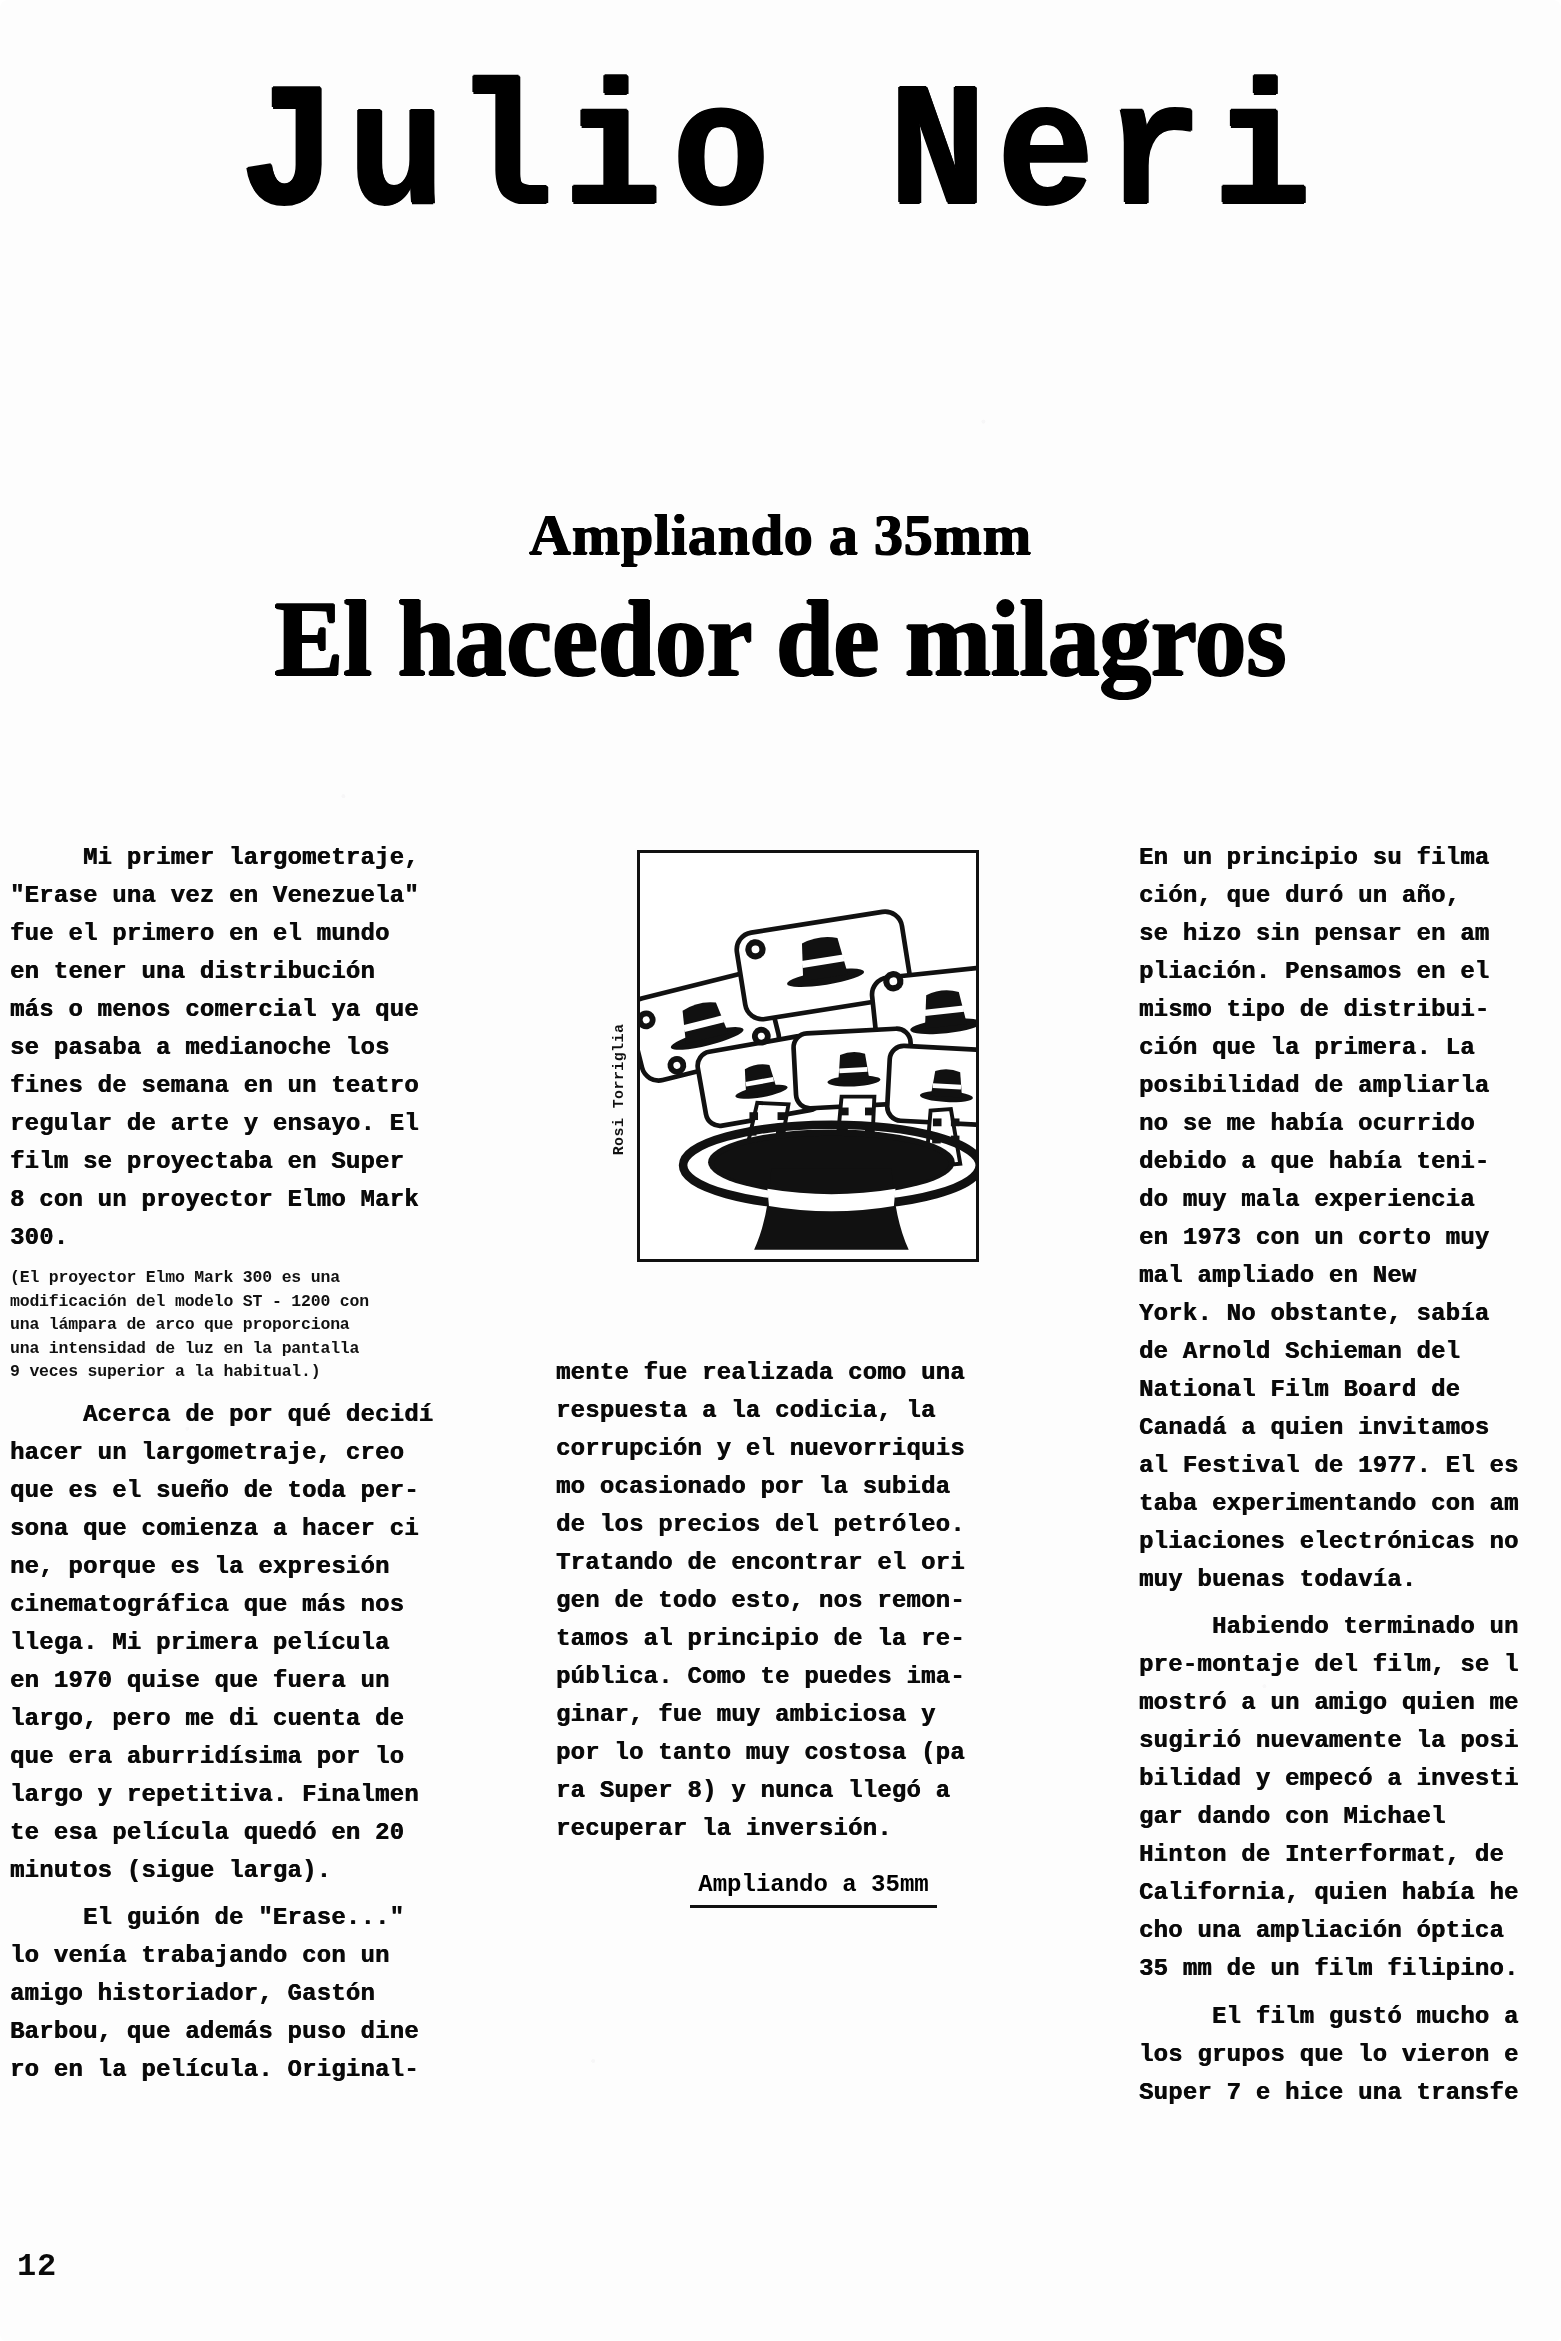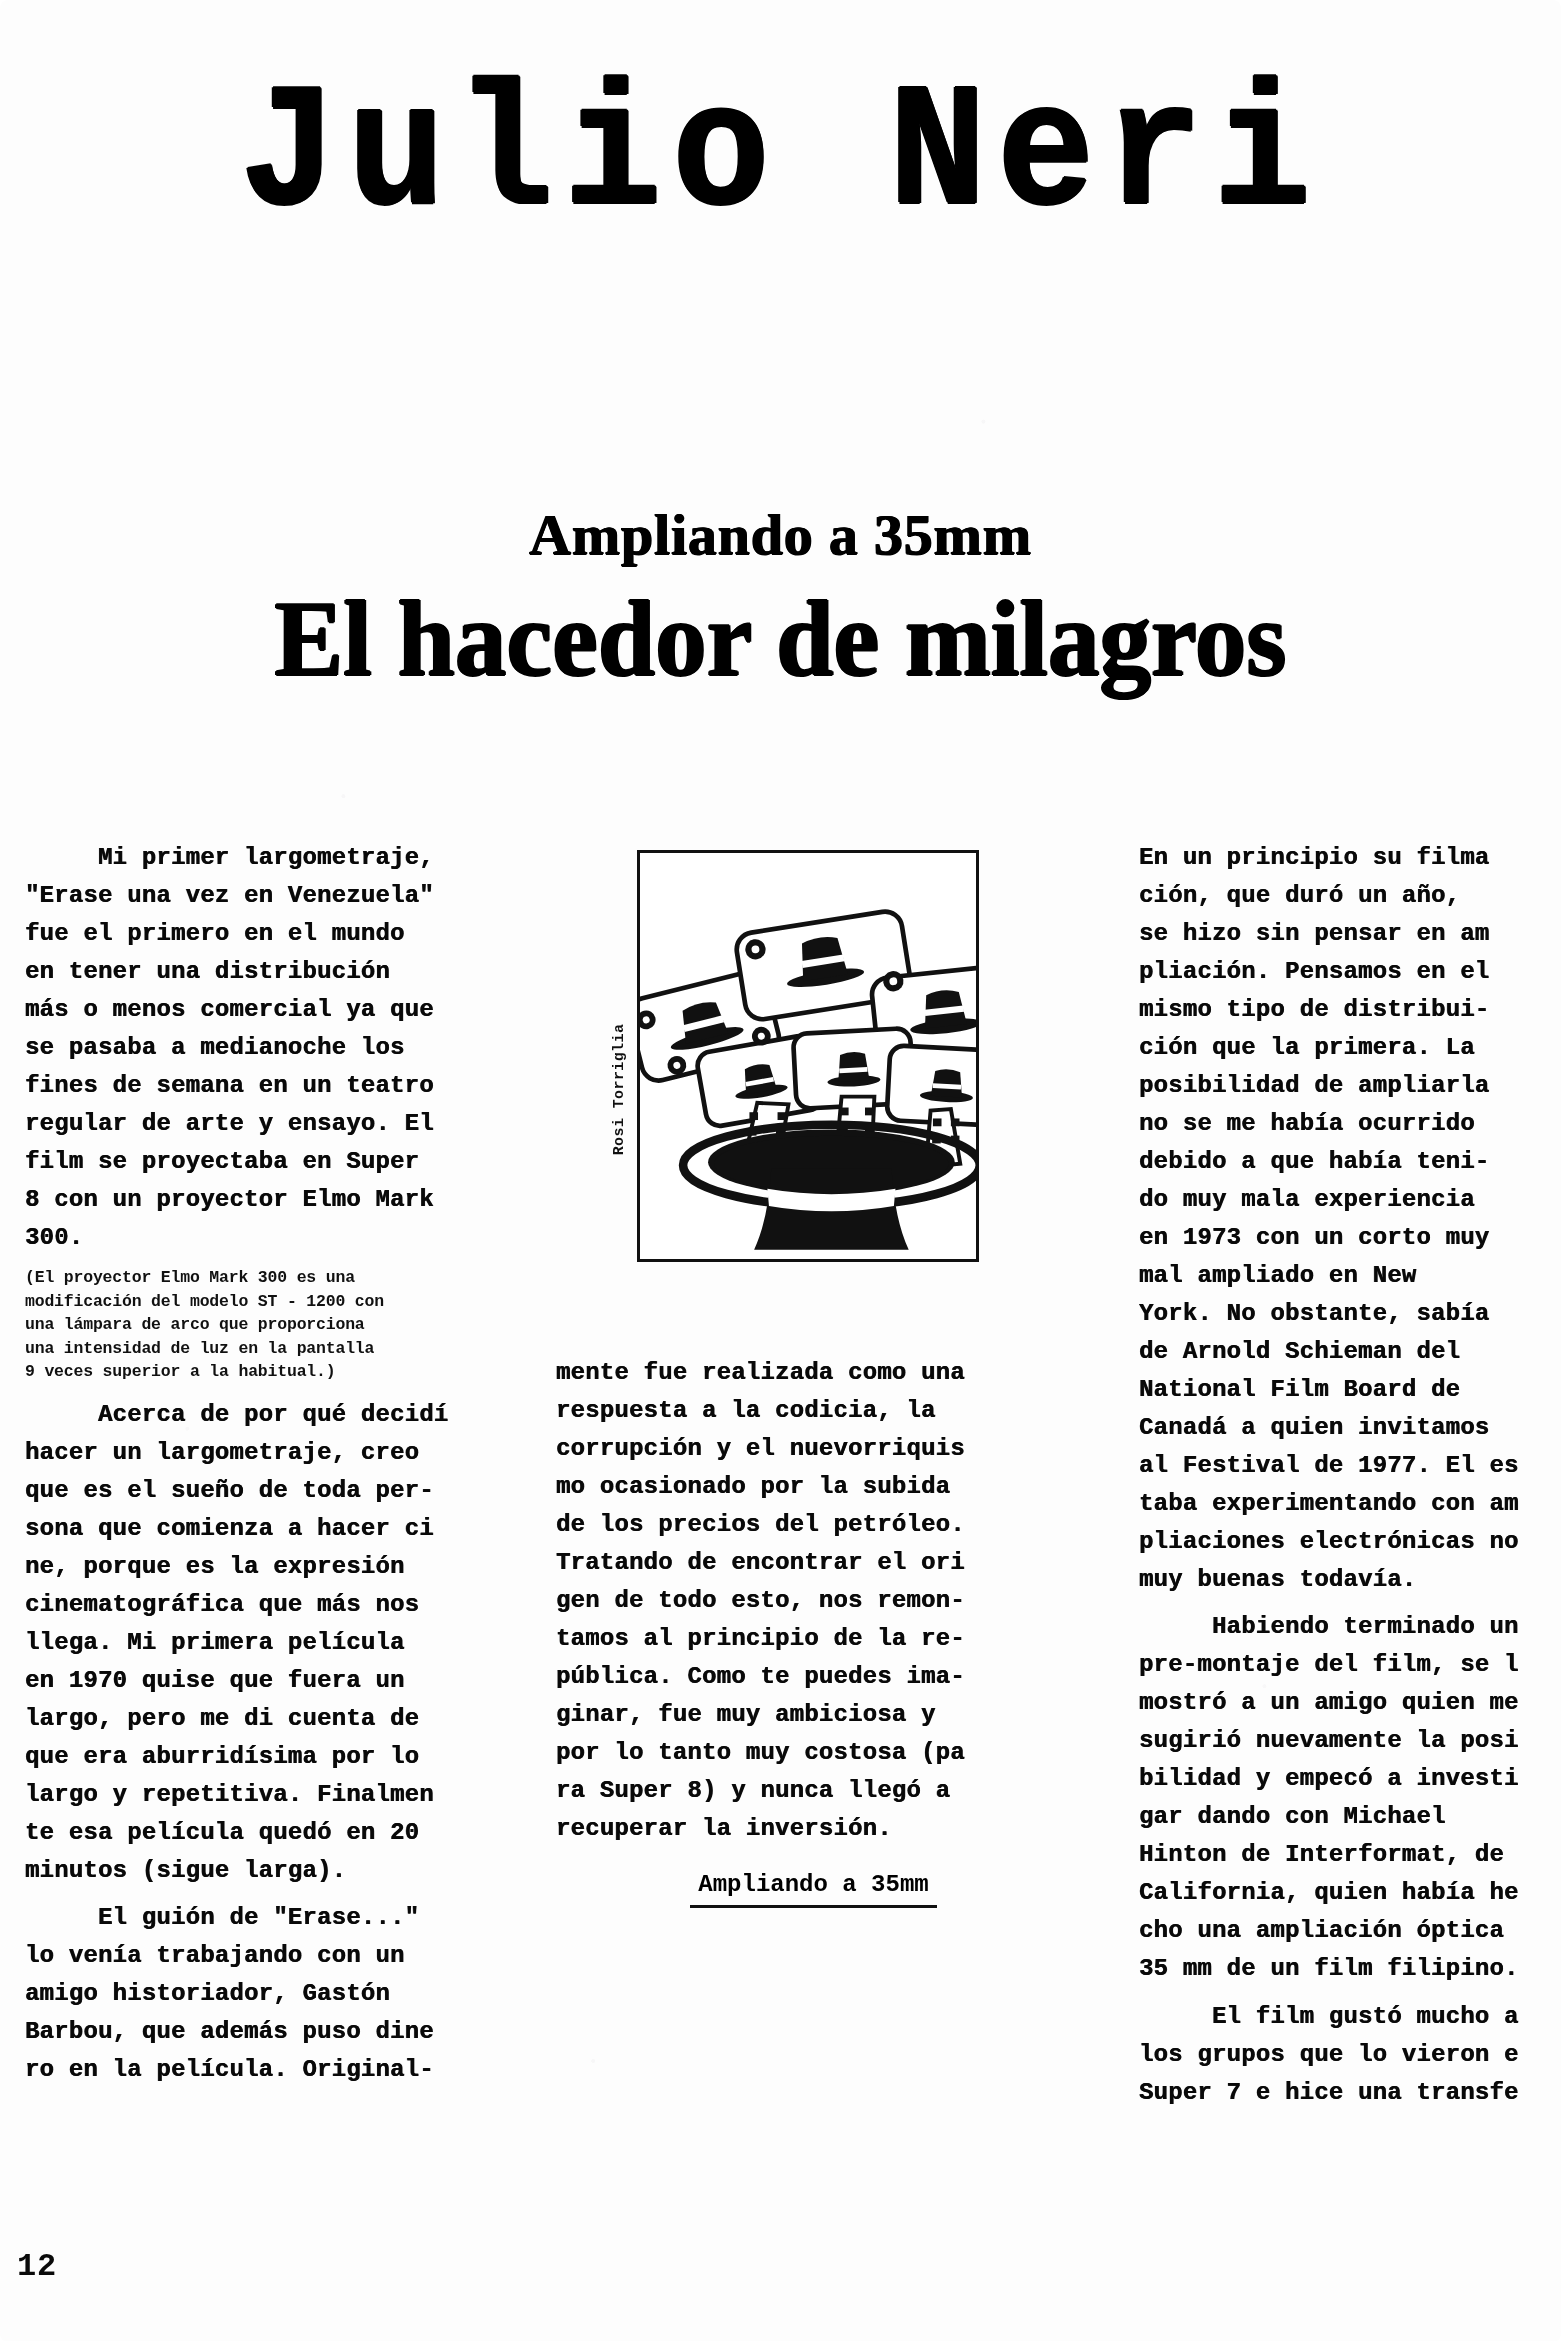--- a/index.html
+++ b/index.html
@@ -107,21 +107,21 @@
     left: 0;
     width: 1561px;
     height: 1429px;
   }
   .col {
     position: absolute;
     top: 0;
     height: 1429px;
     overflow: hidden;
   }
-  #col-1 { left: 25px;   width: 525px; }
+  #col-1 { left: 10px;   width: 525px; }
   #col-2 { left: 556px;  width: 515px; }
   #col-3 { left: 1139px; width: 470px; }
 
   .para {
     font-family: "Liberation Mono", "DejaVu Sans Mono", monospace;
     font-weight: 700;
     font-size: 24px;
     line-height: 38px;
     letter-spacing: 0.2px;
     color: #090909;

